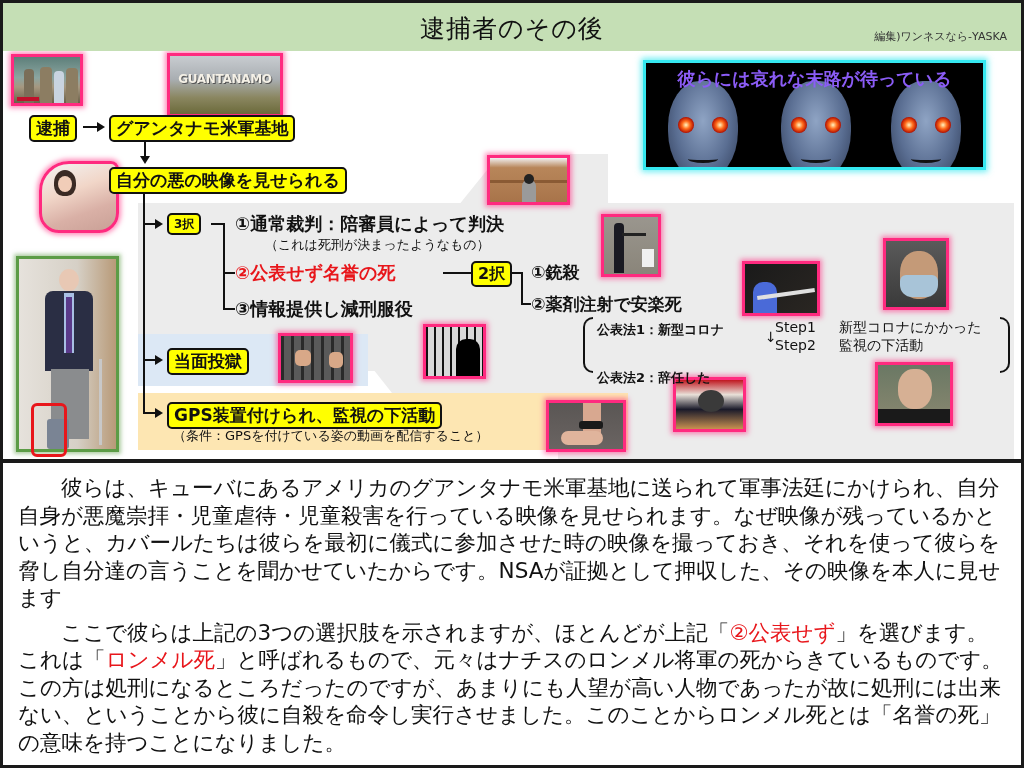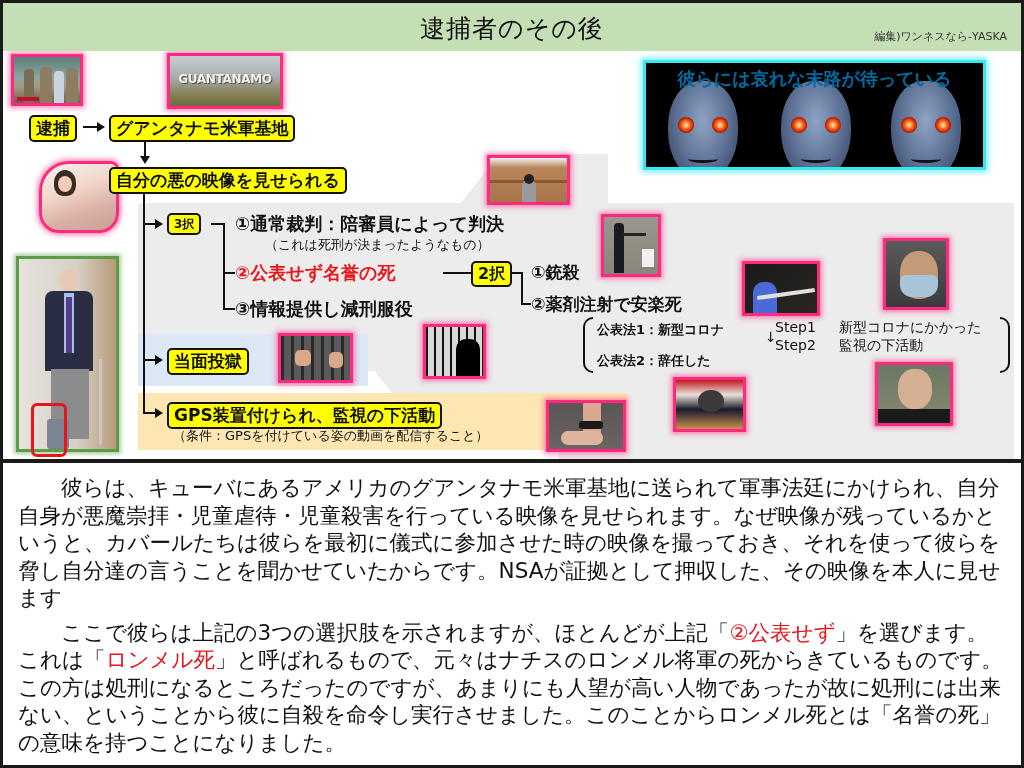--- a/index.html
+++ b/index.html
@@ -102,42 +102,42 @@
   <div class="yellow-band" style="left:135px; top:342px; width:490px; height:57px;"></div>
 
   <div class="photo" style="left:8px; top:3px; width:72px; height:52px; background: linear-gradient(180deg,#5d7f7a 0%, #8ba5a0 45%, #a69880 65%, #6a6048 100%);">
     <div style="position:absolute;left:10px;top:12px;width:10px;height:36px;background:#7a6e58;border-radius:4px 4px 0 0;"></div>
     <div style="position:absolute;left:26px;top:10px;width:12px;height:38px;background:#8c7d62;border-radius:4px 4px 0 0;"></div>
     <div style="position:absolute;left:40px;top:14px;width:10px;height:34px;background:#c9d4e0;border-radius:4px 4px 0 0;"></div>
     <div style="position:absolute;left:52px;top:11px;width:12px;height:37px;background:#8c7d62;border-radius:4px 4px 0 0;"></div>
     <div style="position:absolute;left:3px;top:40px;width:22px;height:4px;background:#c0102a;"></div>
   </div>
 
-  <div class="photo" style="left:164px; top:2px; width:116px; height:56px; background: linear-gradient(180deg,#c8ccd0 0%, #a9aeb2 40%, #8a8660 72%, #6b6a3a 100%);">
+  <div class="photo" style="left:164px; top:2px; width:116px; height:64px; background: linear-gradient(180deg,#c8ccd0 0%, #a9aeb2 40%, #8a8660 72%, #6b6a3a 100%);">
     <div style="position:absolute;left:0;top:16px;width:100%;text-align:center;font-size:12px;font-weight:bold;color:#f4f0e6;letter-spacing:-0.3px;text-shadow:1px 1px 0 #555;">GUANTANAMO</div>
   </div>
 
   <div class="photo" style="left:36px; top:110px; width:80px; height:72px; border-radius: 30px 8px 20px 20px; background: linear-gradient(160deg,#f3f3f3 0%, #f1d6c8 40%, #d9b0a6 70%, #c9a096 100%);">
     <div style="position:absolute;left:12px;top:6px;width:22px;height:26px;background:#3a2a24;border-radius:50% 50% 40% 40%;"></div>
     <div style="position:absolute;left:16px;top:12px;width:14px;height:16px;background:#f1cdb8;border-radius:50%;"></div>
   </div>
 
   <div class="photo green" style="left:13px; top:205px; width:103px; height:196px; background: linear-gradient(90deg,#e6e2dc 0%, #d6d0c6 60%, #b89a78 100%);">
     <div style="position:absolute;left:40px;top:10px;width:20px;height:22px;background:#e8c8b4;border-radius:50%;"></div>
     <div style="position:absolute;left:26px;top:32px;width:48px;height:80px;background:#2a2e44;border-radius:8px 8px 0 0;"></div>
     <div style="position:absolute;left:45px;top:34px;width:10px;height:60px;background:#a8c0e4;"></div>
     <div style="position:absolute;left:47px;top:38px;width:6px;height:56px;background:#5a3a8a;"></div>
     <div style="position:absolute;left:32px;top:110px;width:38px;height:70px;background:#8a8c8e;"></div>
     <div style="position:absolute;left:80px;top:100px;width:3px;height:86px;background:#c8c8c8;"></div>
     <div style="position:absolute;left:28px;top:160px;width:22px;height:30px;background:#7a8494;border-radius:3px;"></div>
   </div>
   <div style="position:absolute; left:28px; top:352px; width:36px; height:54px; border:3px solid #e8161b; border-radius:6px;"></div>
 
   <div class="photo cyan" style="left:640px; top:9px; width:343px; height:110px;">
-    <div style="position:absolute;left:0;top:4px;width:100%;text-align:center;font-size:18px;font-weight:bold;color:#0369a1;z-index:2;">彼らには哀れな末路が待っている</div>
+    <div style="position:absolute;left:0;top:4px;width:100%;text-align:center;font-size:18px;font-weight:bold;color:#8b5cf6;z-index:2;">彼らには哀れな末路が待っている</div>
     <div class="face" style="left:22px; top:18px;">
       <div class="eye" style="left:10px; top:36px;"></div>
         <div class="eye" style="left:44px; top:36px;"></div>
       <div class="mouth" style="left:20px; top:74px;"></div>
     </div>
     <div class="face" style="left:135px; top:18px;">
       <div class="eye" style="left:10px; top:36px;"></div>
         <div class="eye" style="left:44px; top:36px;"></div>
       <div class="mouth" style="left:20px; top:74px;"></div>
     </div>
@@ -226,21 +226,21 @@
   <div class="lbl thin" style="left:262px; top:185px; font-size:13px;">（これは死刑が決まったようなもの）</div>
   <div class="lbl red" style="left:232px; top:210px; font-size:18px;">②公表せず名誉の死</div>
   <div class="ybox" style="left:468px; top:210px; font-size:16px;">2択</div>
   <div class="lbl" style="left:528px; top:210px; font-size:17px;">①銃殺</div>
   <div class="lbl" style="left:528px; top:242px; font-size:17px;">②薬剤注射で安楽死</div>
   <div class="lbl" style="left:232px; top:246px; font-size:18px;">③情報提供し減刑服役</div>
 
   <div class="bracket-l" style="left:580px; top:266px; width:10px; height:56px;"></div>
   <div class="bracket-r" style="left:997px; top:266px; width:10px; height:56px;"></div>
   <div class="lbl" style="left:594px; top:270px; font-size:13px;">公表法1：新型コロナ</div>
-  <div class="lbl" style="left:594px; top:301px; font-size:13px;">公表法2：辞任した</div>
+  <div class="lbl" style="left:594px; top:318px; font-size:13px;">公表法2：辞任した</div>
   <div class="lbl thin" style="left:762px; top:278px; font-size:14px;">↓</div>
   <div class="lbl thin" style="left:772px; top:268px; font-size:14px;">Step1</div>
   <div class="lbl thin" style="left:772px; top:286px; font-size:14px;">Step2</div>
   <div class="lbl thin" style="left:836px; top:268px; font-size:14px;">新型コロナにかかった</div>
   <div class="lbl thin" style="left:836px; top:286px; font-size:14px;">監視の下活動</div>
 
   <div class="ybox" style="left:164px; top:297px; font-size:17px;">当面投獄</div>
   <div class="ybox" style="left:164px; top:351px; font-size:17px;">GPS装置付けられ、監視の下活動</div>
   <div class="lbl thin" style="left:170px; top:376px; font-size:13px;">（条件：GPSを付けている姿の動画を配信すること）</div>
 </div>

